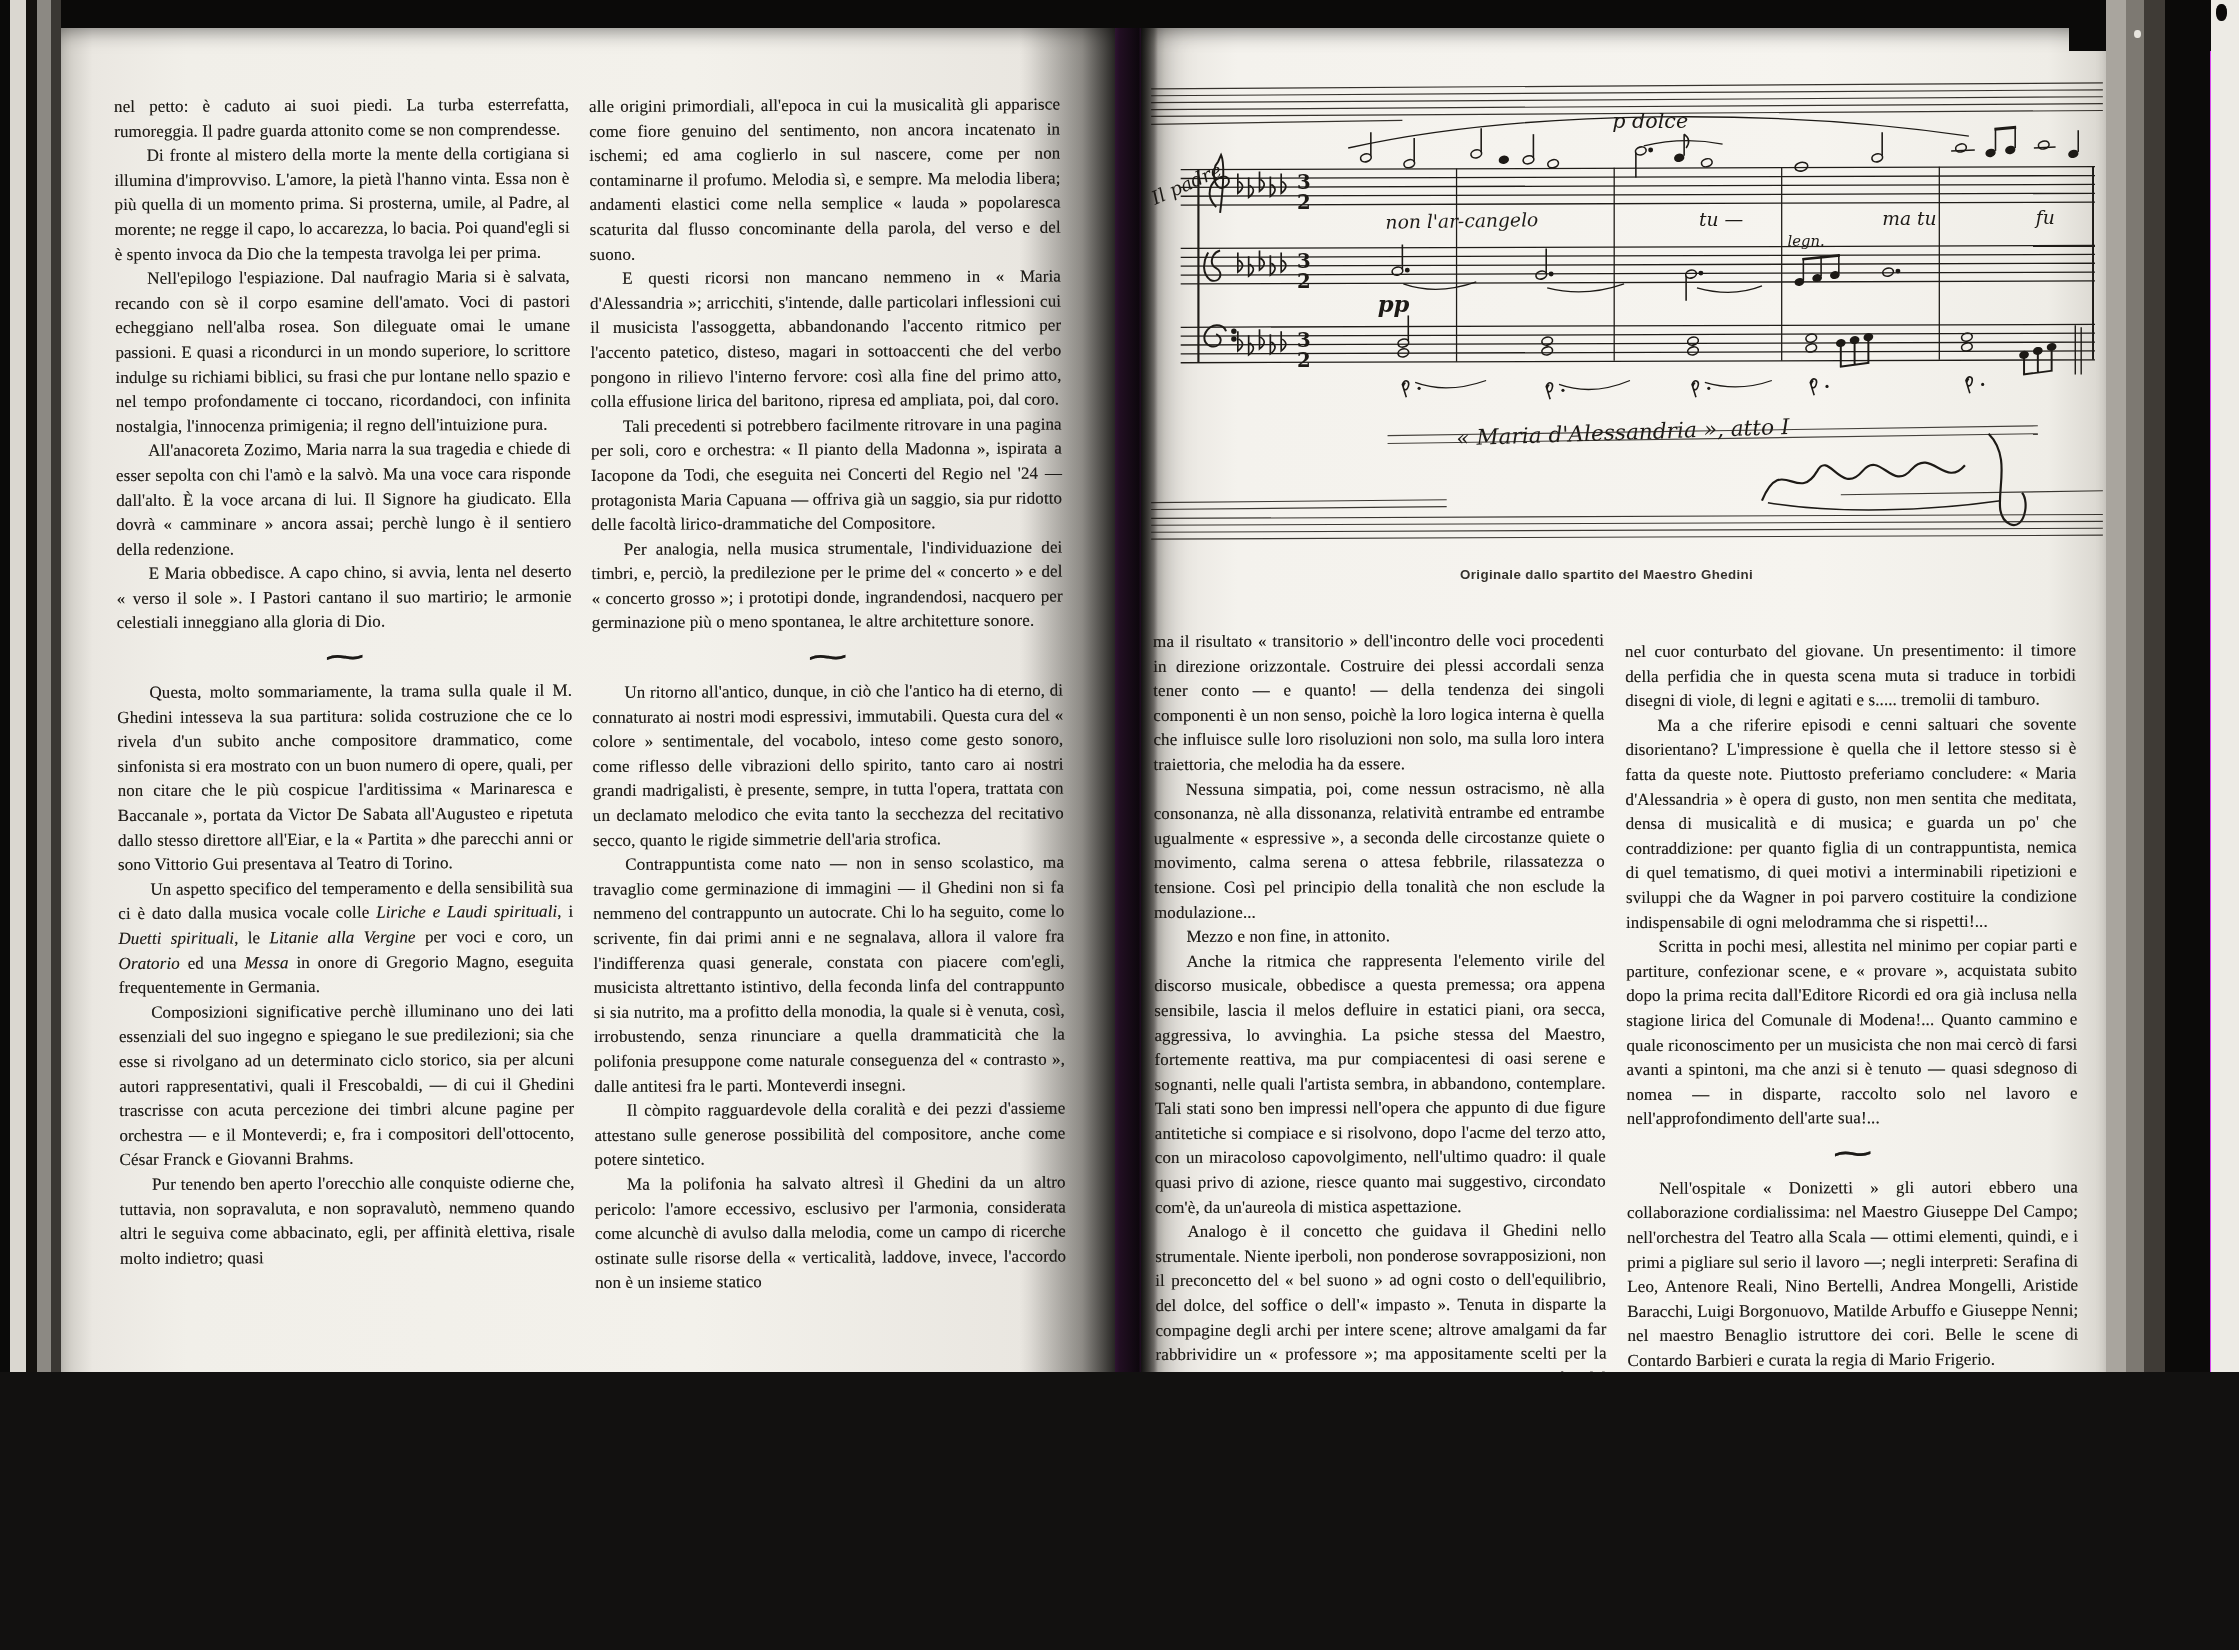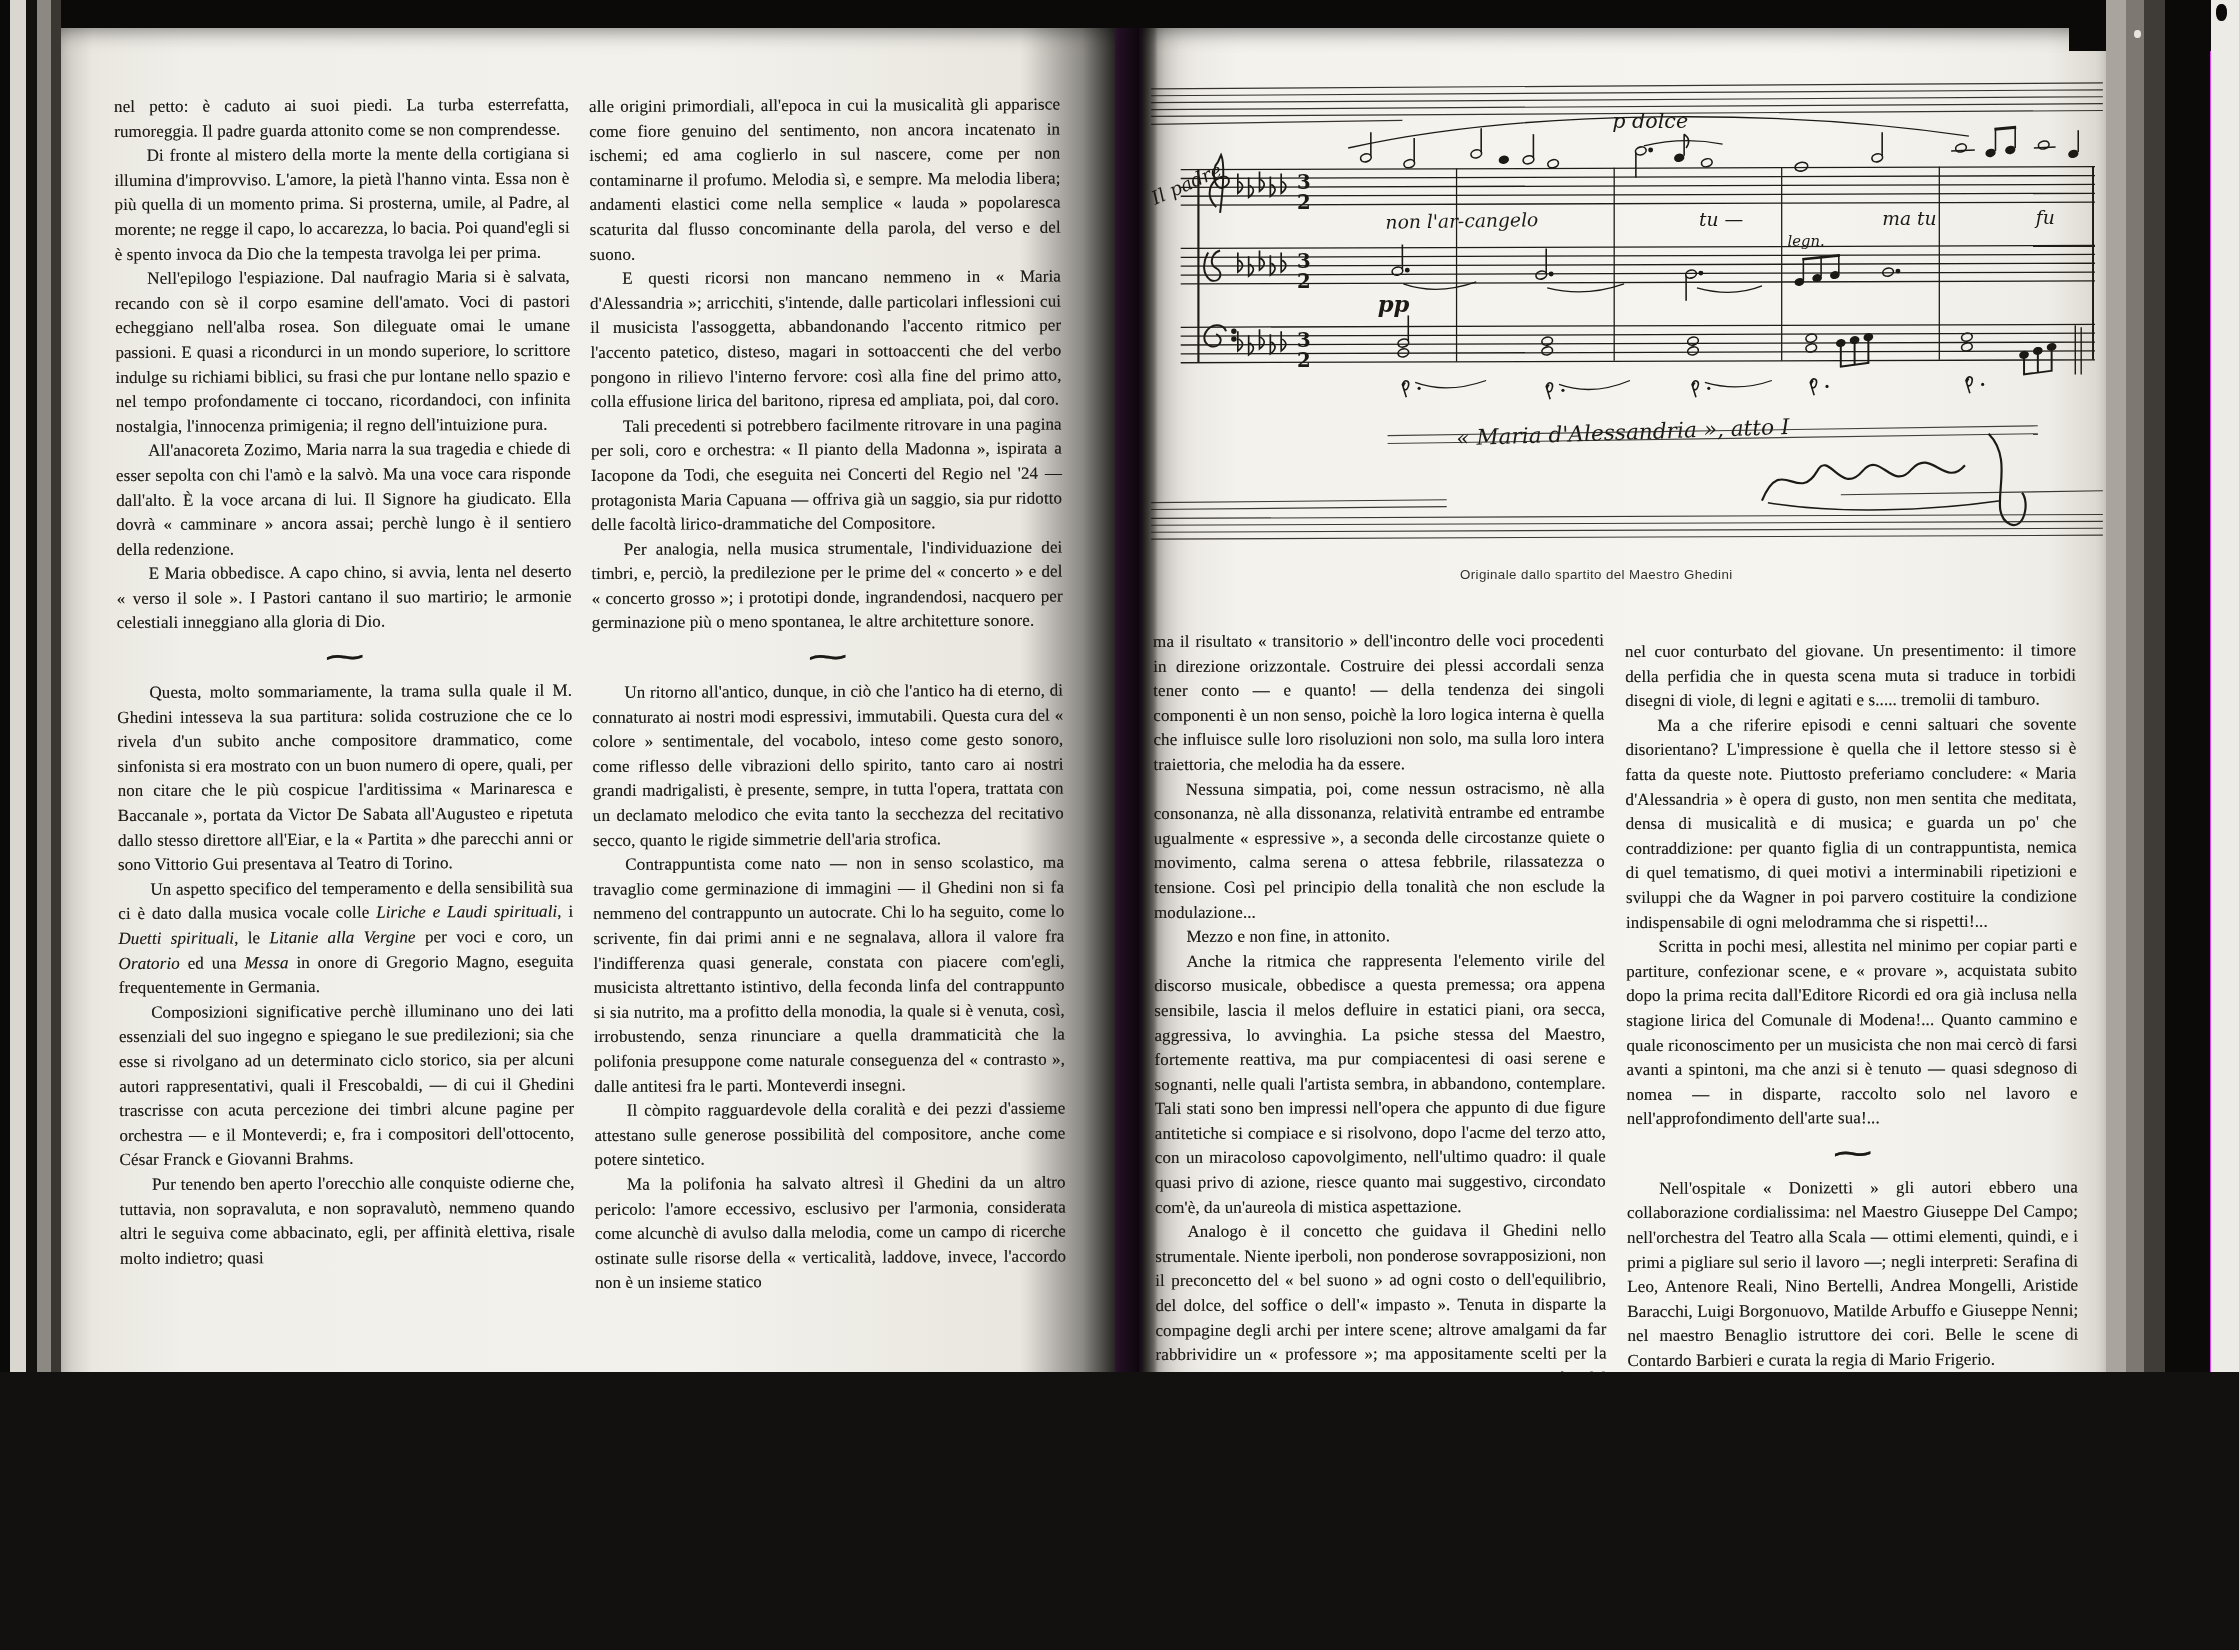--- a/index.html
+++ b/index.html
@@ -20,21 +20,21 @@
   .col-2{left:589px;top:95px;width:471px;transform:rotate(-.3deg);transform-origin:top left;}
   .col-3{left:1153px;top:630px;width:451px;transform:rotate(-.2deg);transform-origin:top left;}
   .col-4{left:1625px;top:640px;width:451px;transform:rotate(-.2deg);transform-origin:top left;}
   .para{margin:0;text-indent:1.9em;}
   .para.noindent{text-indent:0;}
   .it{font-style:italic;}
   .divider{height:45px;display:flex;align-items:center;justify-content:center;}
   .divider span{display:inline-block;transform:scaleX(2.4) scaleY(1.15);font-weight:bold;font-size:23.6px;color:#1c1a17;}
   .score{position:absolute;left:1151px;top:79px;width:952px;height:467px;z-index:2;}
   .caption{position:absolute;left:1460px;top:567px;z-index:2;font-family:"Liberation Sans",sans-serif;
-    font-weight:normal;font-size:13.3px;letter-spacing:0.4px;color:#35312c;filter:blur(0.2px);}
+    font-weight:bold;font-size:13.3px;letter-spacing:0.4px;color:#35312c;filter:blur(0.2px);}
   .byline{position:absolute;left:1671px;top:1515px;width:428px;z-index:2;text-align:right;
     font-family:"Liberation Sans",sans-serif;font-weight:bold;font-size:21px;letter-spacing:0.9px;
     color:#241f1a;text-shadow:0 0 1px rgba(0,0,0,.55);filter:blur(0.3px);}
   .pagenum{position:absolute;z-index:2;font-weight:bold;font-size:14.8px;color:#191714;filter:blur(0.4px);}
   .pagenum-left{left:225px;top:1551px;}
   .pagenum-right{left:2029px;top:1560px;}
   .edge{position:absolute;z-index:5;}
   .edge-top{left:0;top:0;width:2239px;height:27.6px;background:#0b0a09;}
   .edge-top-right{left:2069px;top:0;width:142px;height:51px;background:#0b0a09;}
   .dot-top-right{position:absolute;left:2134px;top:29.6px;width:6.9px;height:8.9px;background:#e8e5df;border-radius:50%;z-index:6;}

